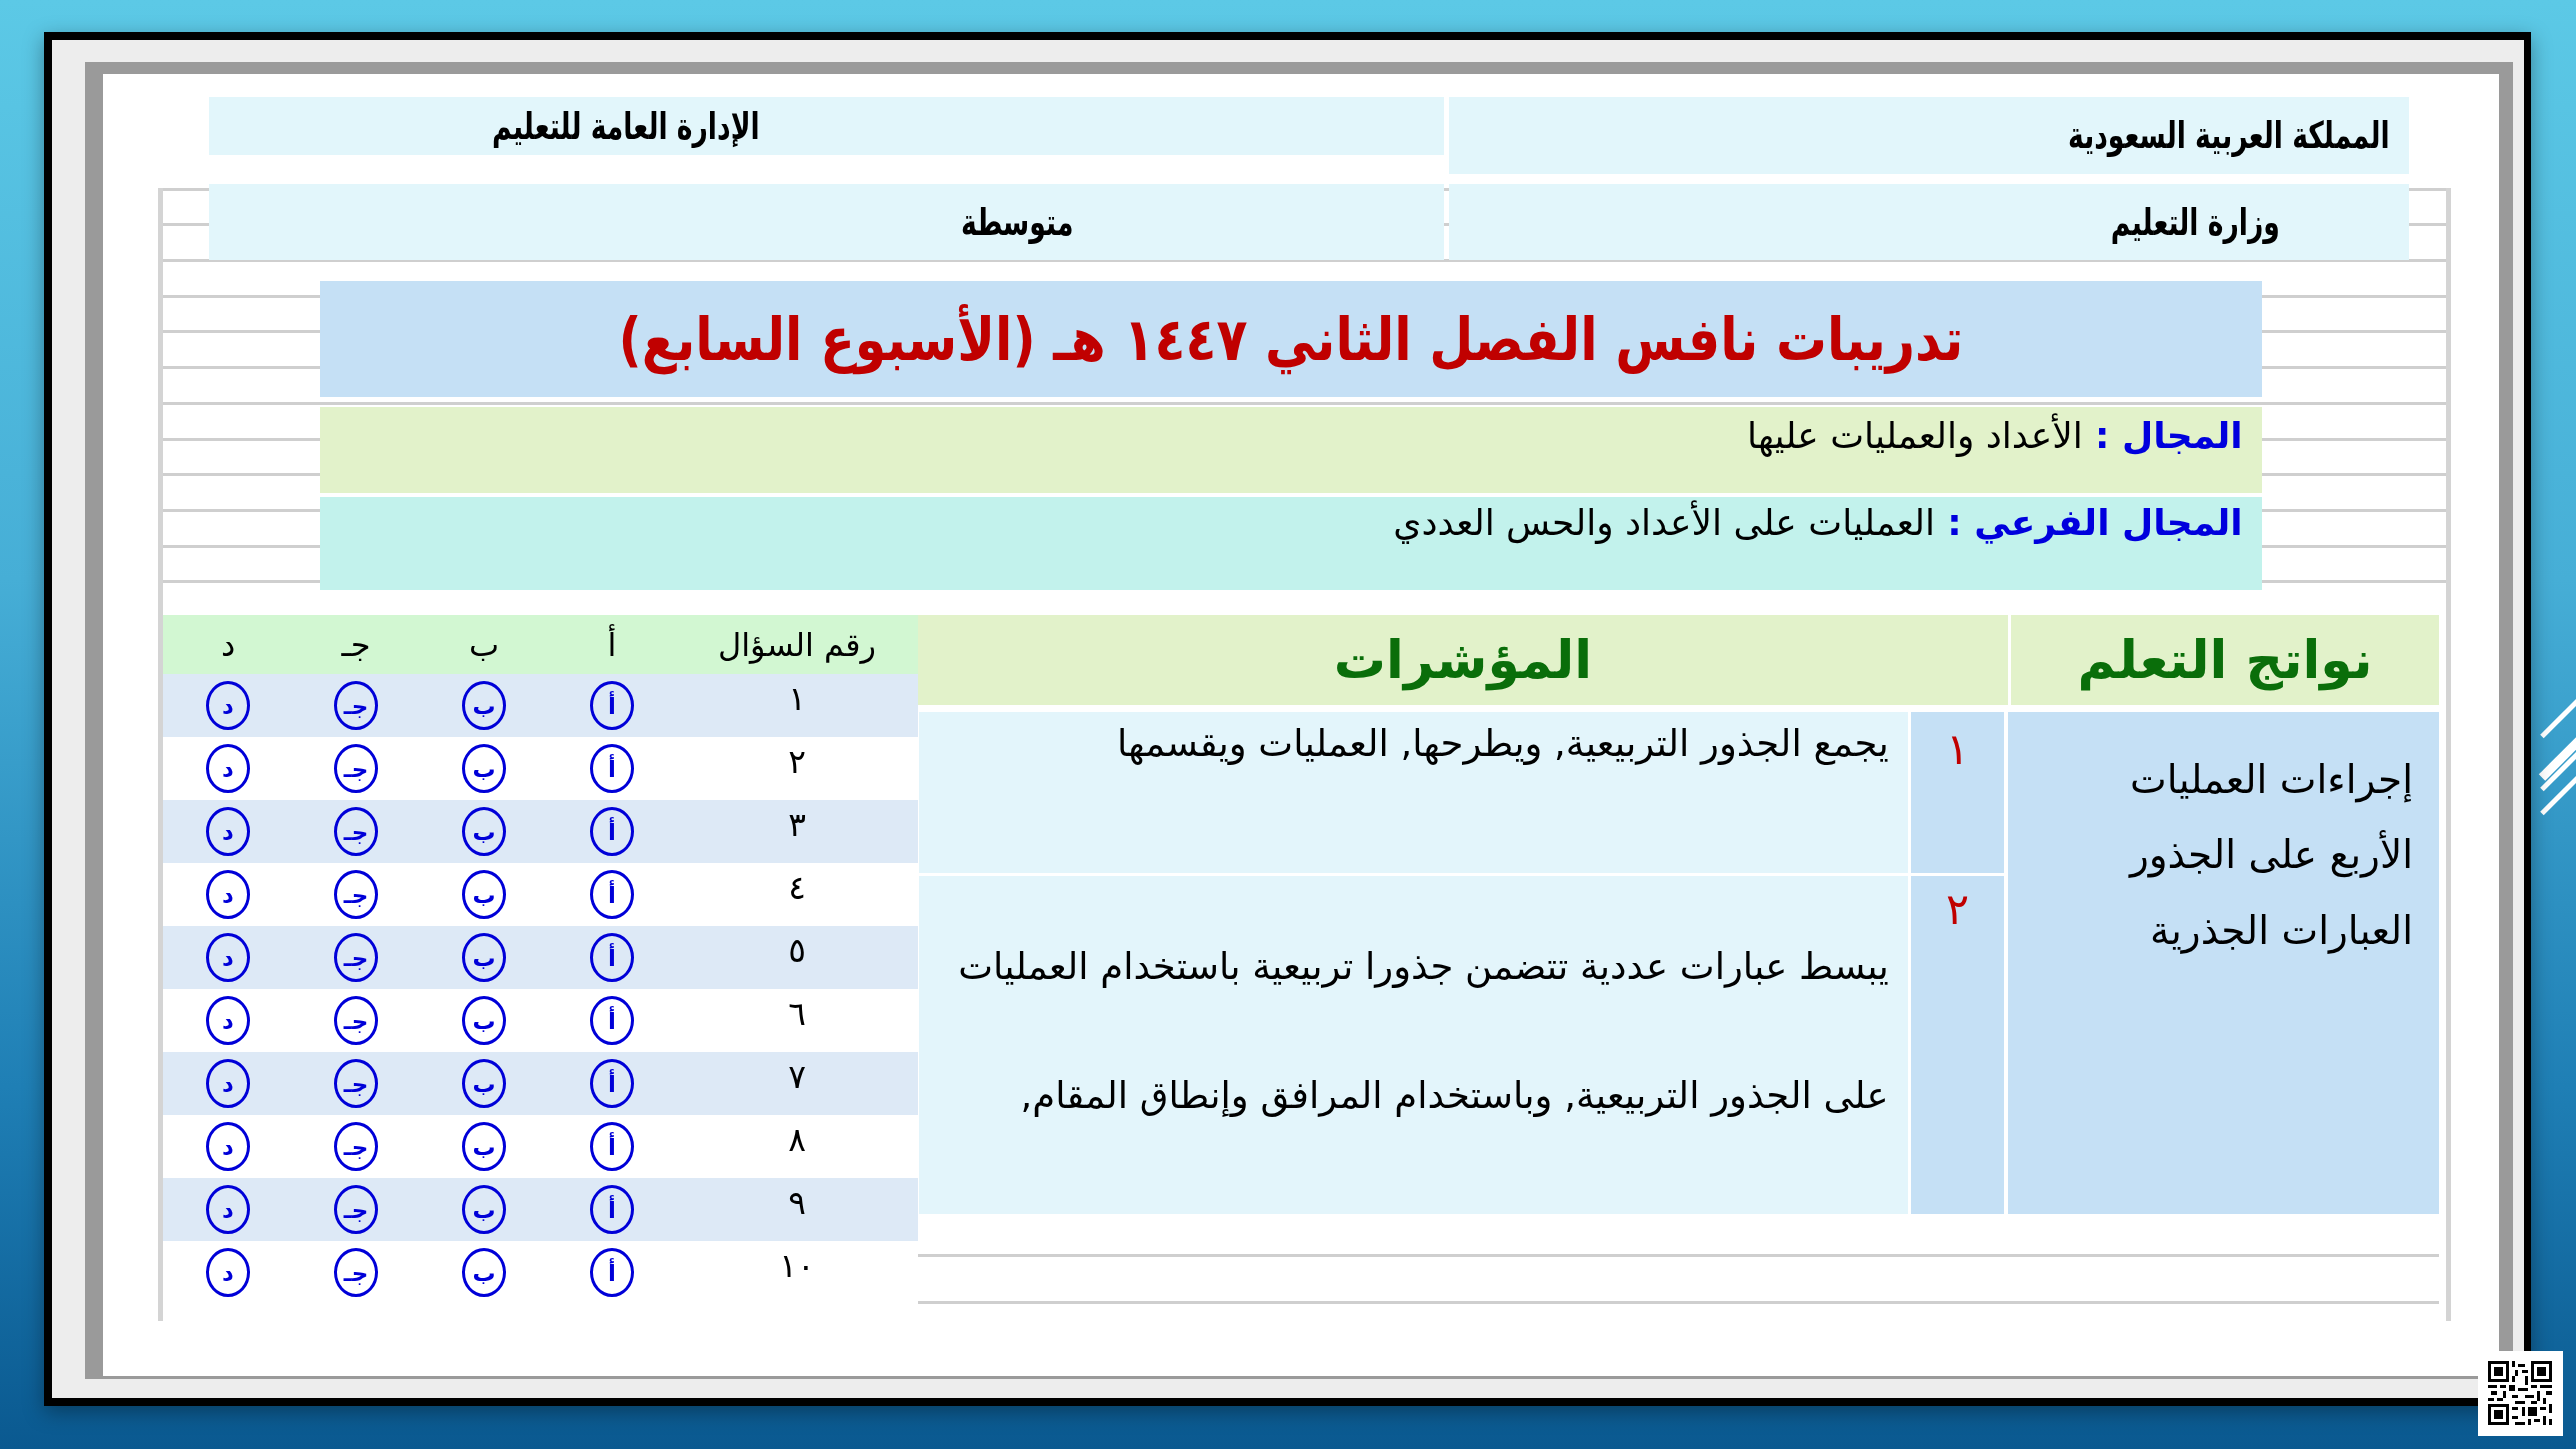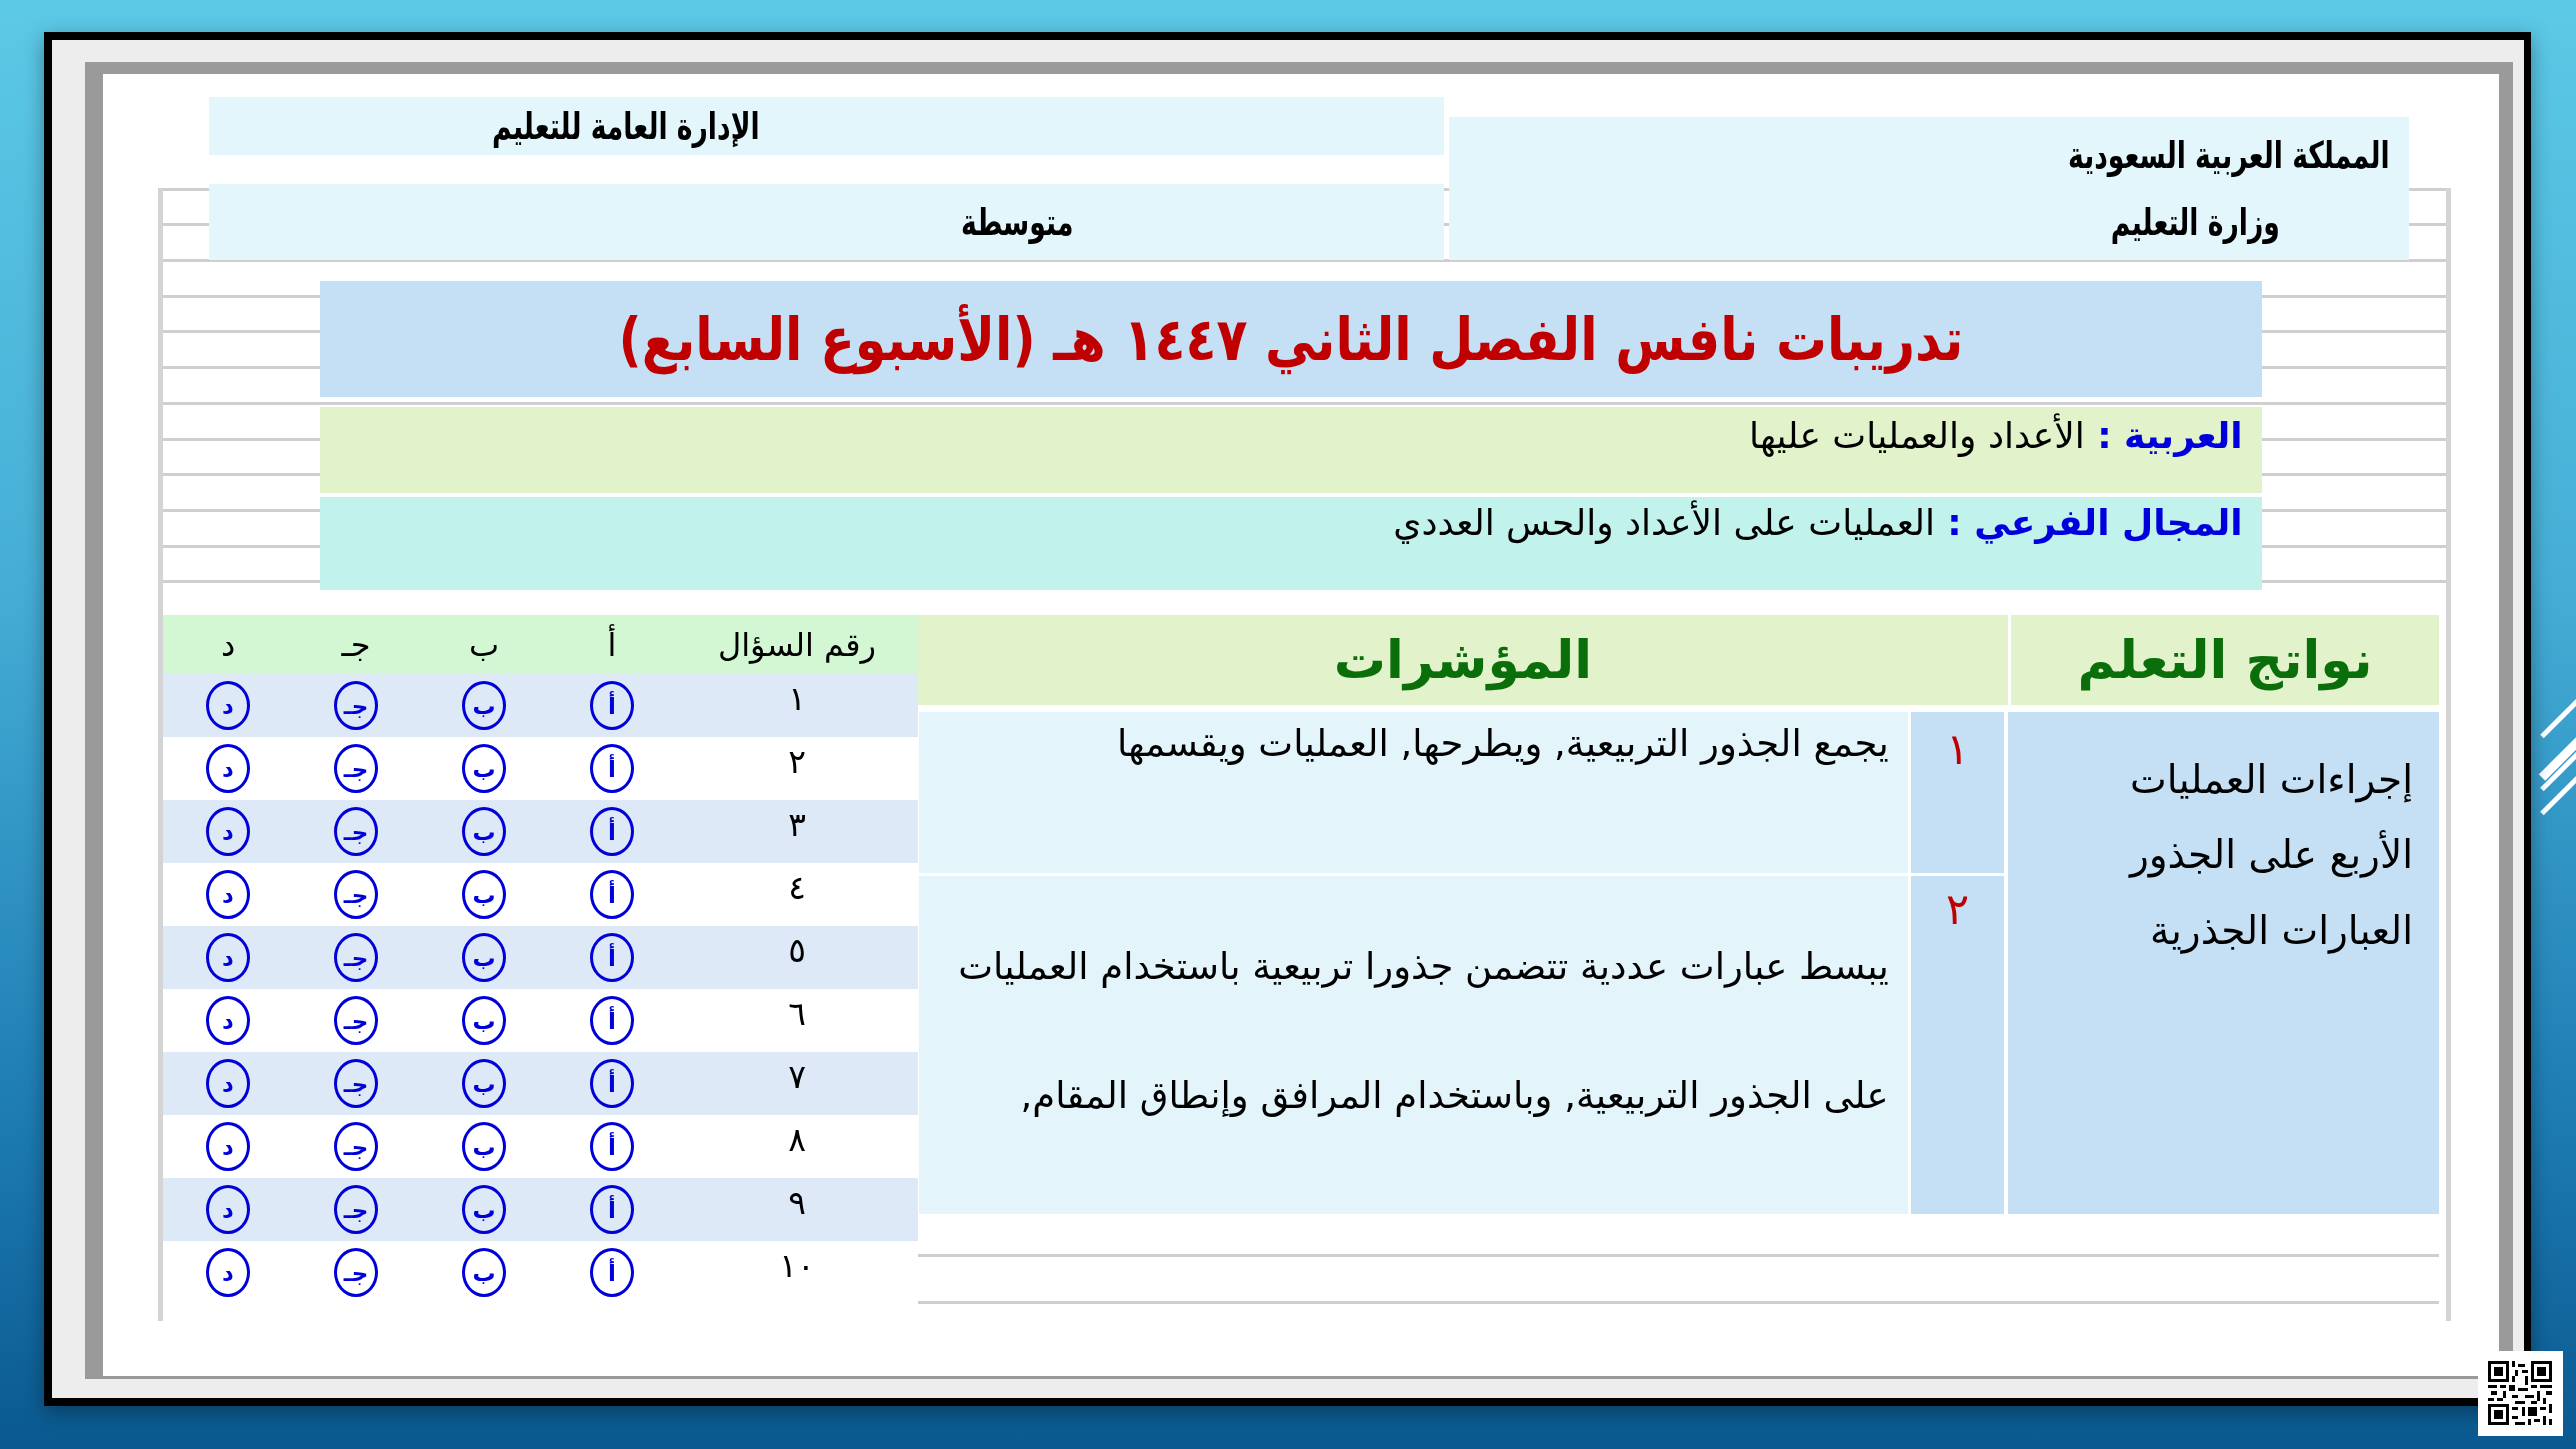--- a/index.html
+++ b/index.html
@@ -85,39 +85,39 @@
   <div class="line" style="top:142px"></div>
   <div class="line" style="top:178px"></div>
   <div class="line" style="top:214px"></div>
   <div class="line" style="top:250px"></div>
   <div class="line" style="top:285px"></div>
   <div class="line" style="top:321px"></div>
   <div class="line" style="top:357px"></div>
   <div class="line" style="top:392px"></div>
 </div>
 
-<div class="hdr-cell" style="left:1449px; top:97px; width:960px; height:77px; justify-content:flex-end; padding-right:19.3px;margin-top:20px;">
+<div class="hdr-cell" style="left:1449px; top:97px; width:960px; height:77px; justify-content:flex-end; padding-right:19.3px;">
   <span class="hdr-text" style="transform-origin:right;">المملكة العربية السعودية</span>
 </div>
 <div class="hdr-cell" style="left:1449px; top:184px; width:960px; height:76px; justify-content:flex-end; padding-right:129px;padding-left:20px;">
   <span class="hdr-text" style="transform-origin:right;">وزارة التعليم</span>
 </div>
 <div class="hdr-cell" style="left:209px; top:97px; width:1235px; height:58px; justify-content:flex-start; padding-left:283px;">
   <span class="hdr-text" style="transform-origin:left;">الإدارة العامة للتعليم</span>
 </div>
 <div class="hdr-cell" style="left:209px; top:184px; width:1235px; height:76px; justify-content:center; padding-left:425px;">
   <span class="hdr-text" style="transform-origin:left;">متوسطة</span>
 </div>
 
 <div class="band title-band">
   <span class="title-text">تدريبات نافس الفصل الثاني ١٤٤٧ هـ (الأسبوع السابع)</span>
 </div>
 
 <div class="band domain-band">
-  <span class="band-label">العربية :</span>
+  <span class="band-label">المجال :</span>
   <span class="band-value">الأعداد والعمليات عليها</span>
 </div>
 
 <div class="band sub-band">
   <span class="band-label">المجال الفرعي :</span>
   <span class="band-value">العمليات على الأعداد والحس العددي</span>
 </div>
 
 <div class="grid">
   <div class="grid-head">

